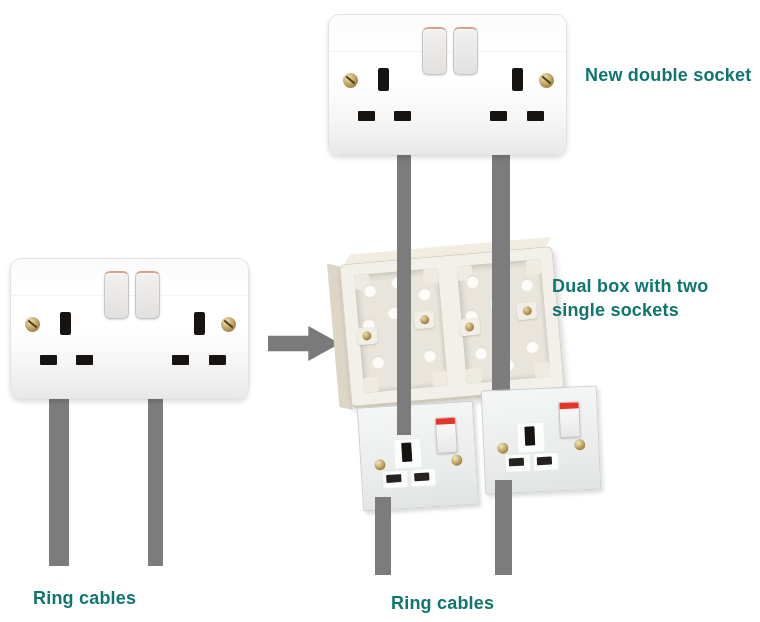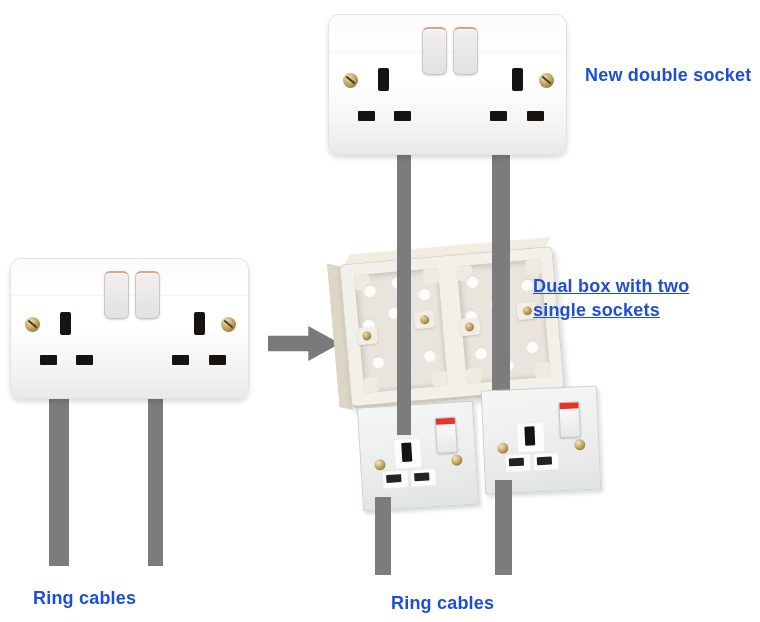--- a/index.html
+++ b/index.html
@@ -1,21 +1,21 @@
 <!DOCTYPE html>
 <html><head>
 <meta charset="utf-8">
 <style>
   html,body{margin:0;padding:0;background:#ffffff;}
   #stage{position:relative;width:760px;height:622px;background:#ffffff;overflow:hidden;
          font-family:"Liberation Sans",sans-serif;}
 
   
   .label{position:absolute;font-weight:700;font-size:18px;line-height:24px;
-         color:#1d4ed8;letter-spacing:.2px;z-index:40;}
+         color:#0f766e;letter-spacing:.2px;z-index:40;}
 
   
   .cable{position:absolute;background:#7c7c7c;}
   .arrow{position:absolute;left:268px;top:326px;width:72px;height:35px;background:#7a7a7a;z-index:5;
          clip-path:polygon(0 28%,56% 28%,56% 0,100% 50%,56% 100%,56% 72%,0 72%);}
 
   
   .dsocket{position:absolute;width:237px;height:139px;border-radius:11px;z-index:30;
            background:linear-gradient(180deg,#f8f8f8 0%,#ffffff 20%,#ffffff 48%,#f6f6f6 74%,#e9e9e9 100%);
            border:1px solid #e2e2e2;
@@ -176,17 +176,17 @@
     <div class="splate" style="left:20px;top:64px;width:24px;height:16px;"></div>
     <div class="splate" style="left:48px;top:64px;width:24px;height:16px;"></div>
     <div class="pin-h-s" style="left:24px;top:68px;"></div>
     <div class="pin-h-s" style="left:52px;top:68px;"></div>
   </div>
 
   <div class="cable" style="left:375px;top:497px;width:16px;height:78px;z-index:25;"></div>
   <div class="cable" style="left:495px;top:480px;width:17px;height:95px;z-index:25;"></div>
 
   <div class="label" style="left:585px;top:63px;width:175px;">New double socket</div>
-  <div class="label" style="left:533px;top:274px;width:178px;text-decoration:underline;">Dual box with two single sockets</div>
+  <div class="label" style="left:552px;top:274px;width:178px;">Dual box with two single sockets</div>
   <div class="label" style="left:33px;top:586px;">Ring cables</div>
   <div class="label" style="left:391px;top:591px;">Ring cables</div>
 
 </div>
 
 </body></html>

